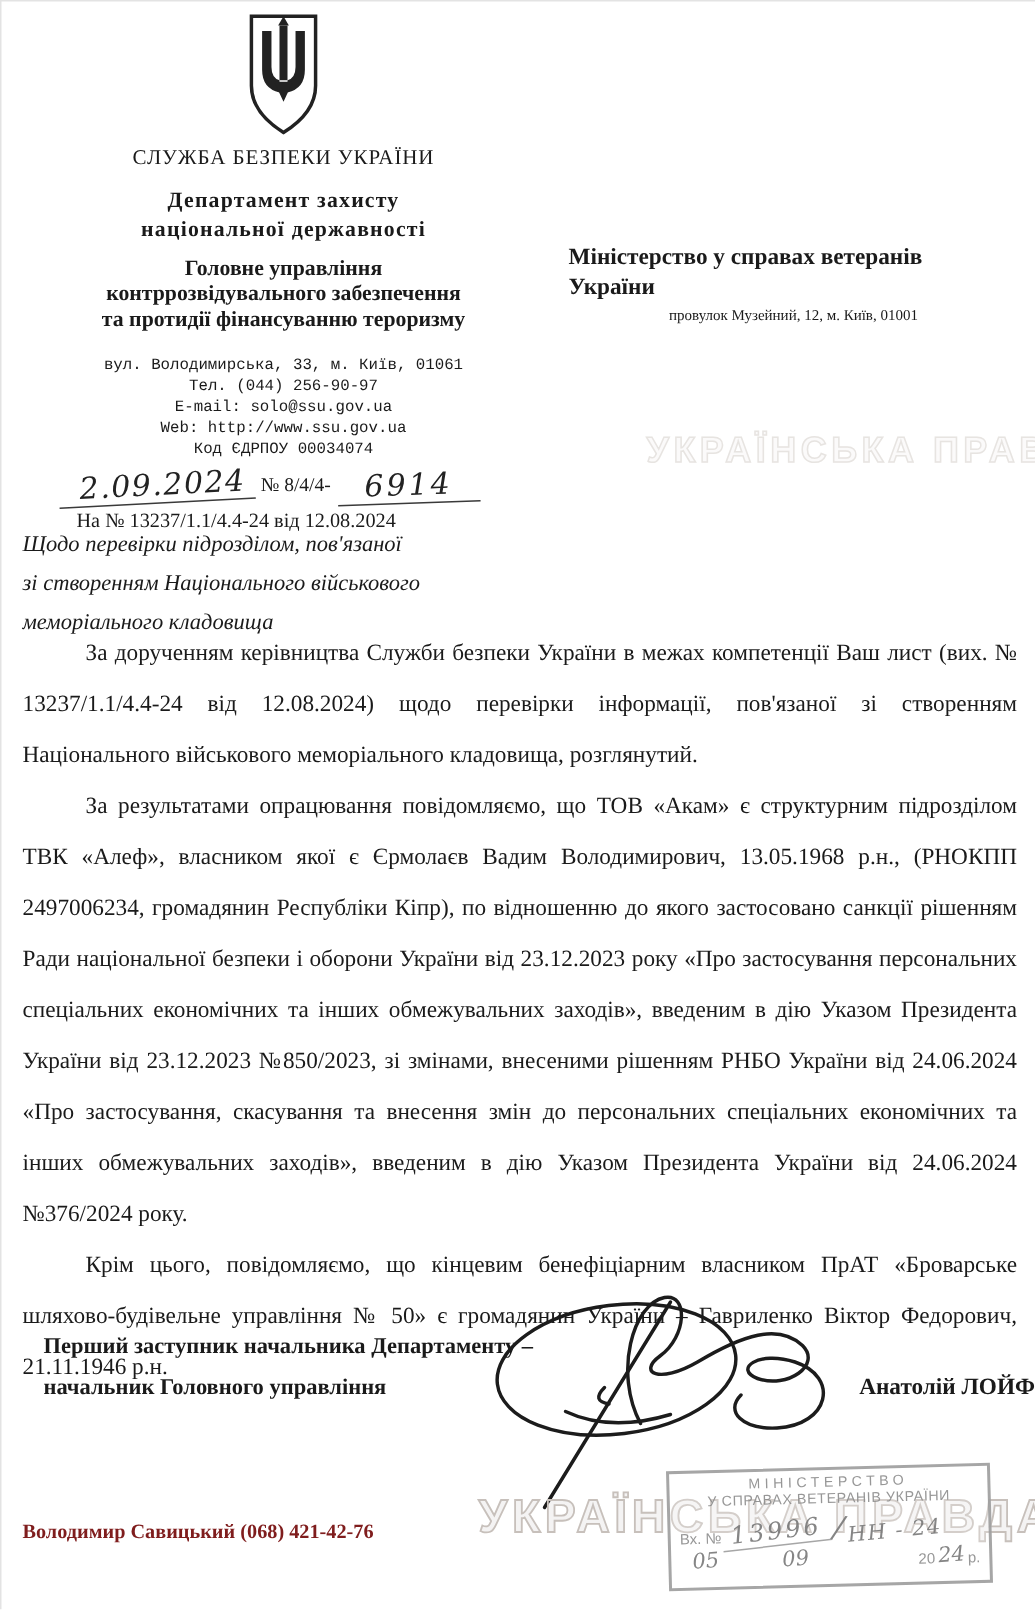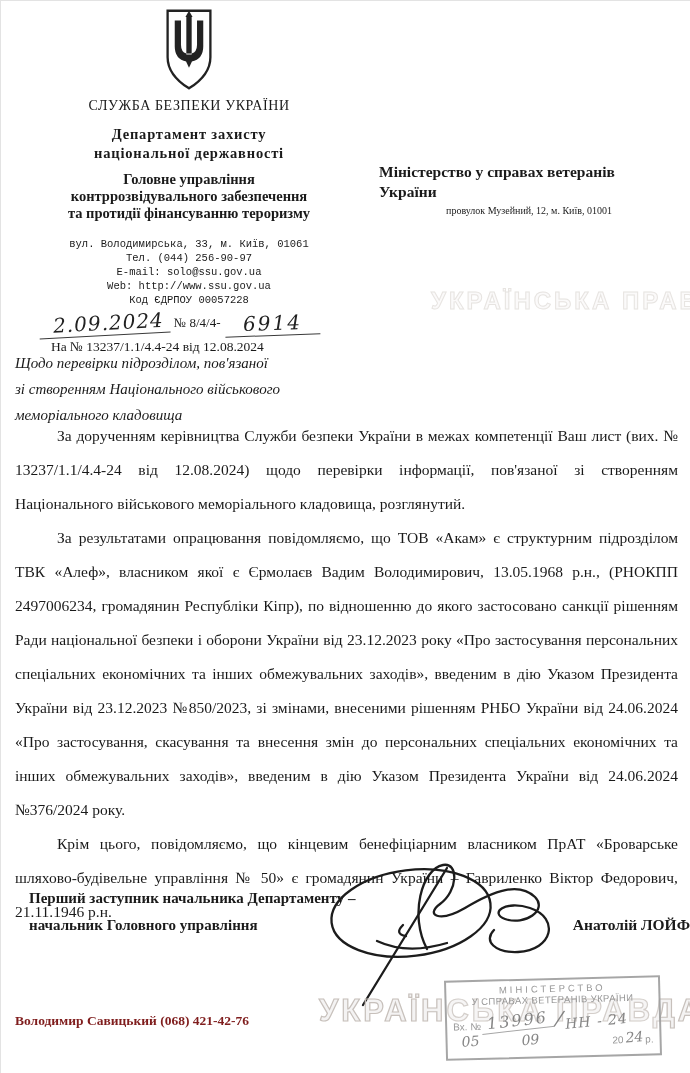--- a/index.html
+++ b/index.html
@@ -87,21 +87,21 @@
     <div class="division">
       <div>Головне управління</div>
       <div>контррозвідувального забезпечення</div>
       <div>та протидії фінансуванню тероризму</div>
     </div>
     <div class="contacts">
       <div>вул. Володимирська, 33, м. Київ, 01061</div>
       <div>Тел. (044) 256-90-97</div>
       <div>E-mail: solo@ssu.gov.ua</div>
       <div>Web: http://www.ssu.gov.ua</div>
-      <div>Код ЄДРПОУ 00057228</div>
+      <div>Код ЄДРПОУ 00034074</div>
     </div>
     <div class="refline">
       <span class="hw hw-date uline">2.09.2024</span>
       <span class="no-label">№ 8/4/4-</span>
       <span class="hw hw-num uline">6914</span>
     </div>
     <div class="replyline">На № 13237/1.1/4.4-24 від 12.08.2024</div>
   </div>
 
   <div class="recipient">

